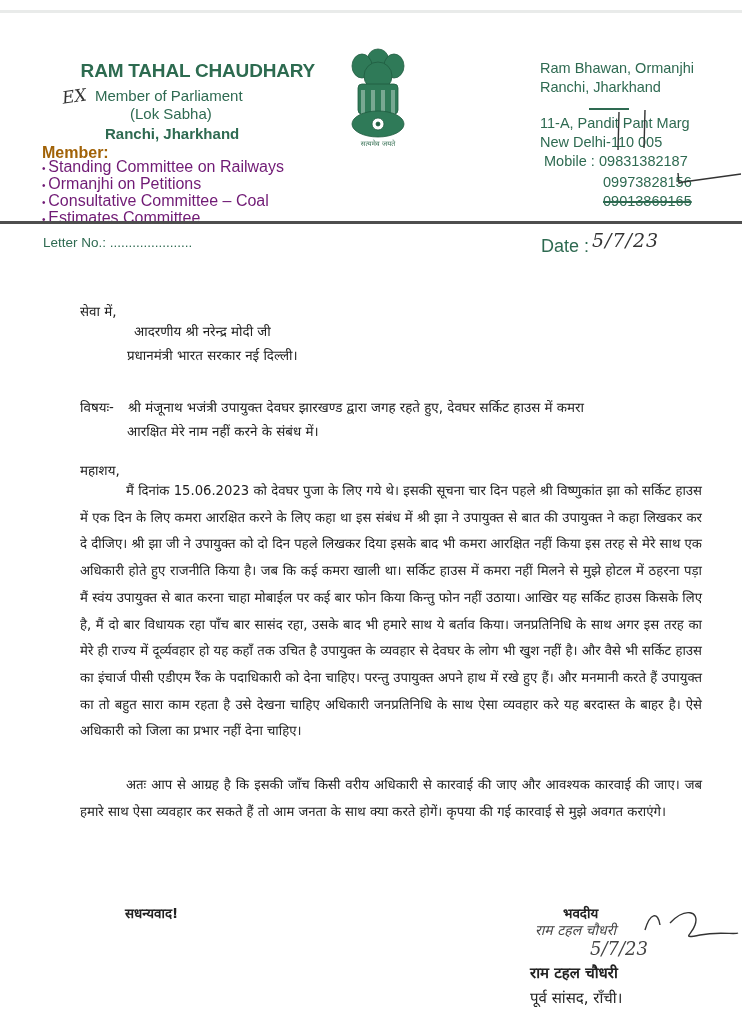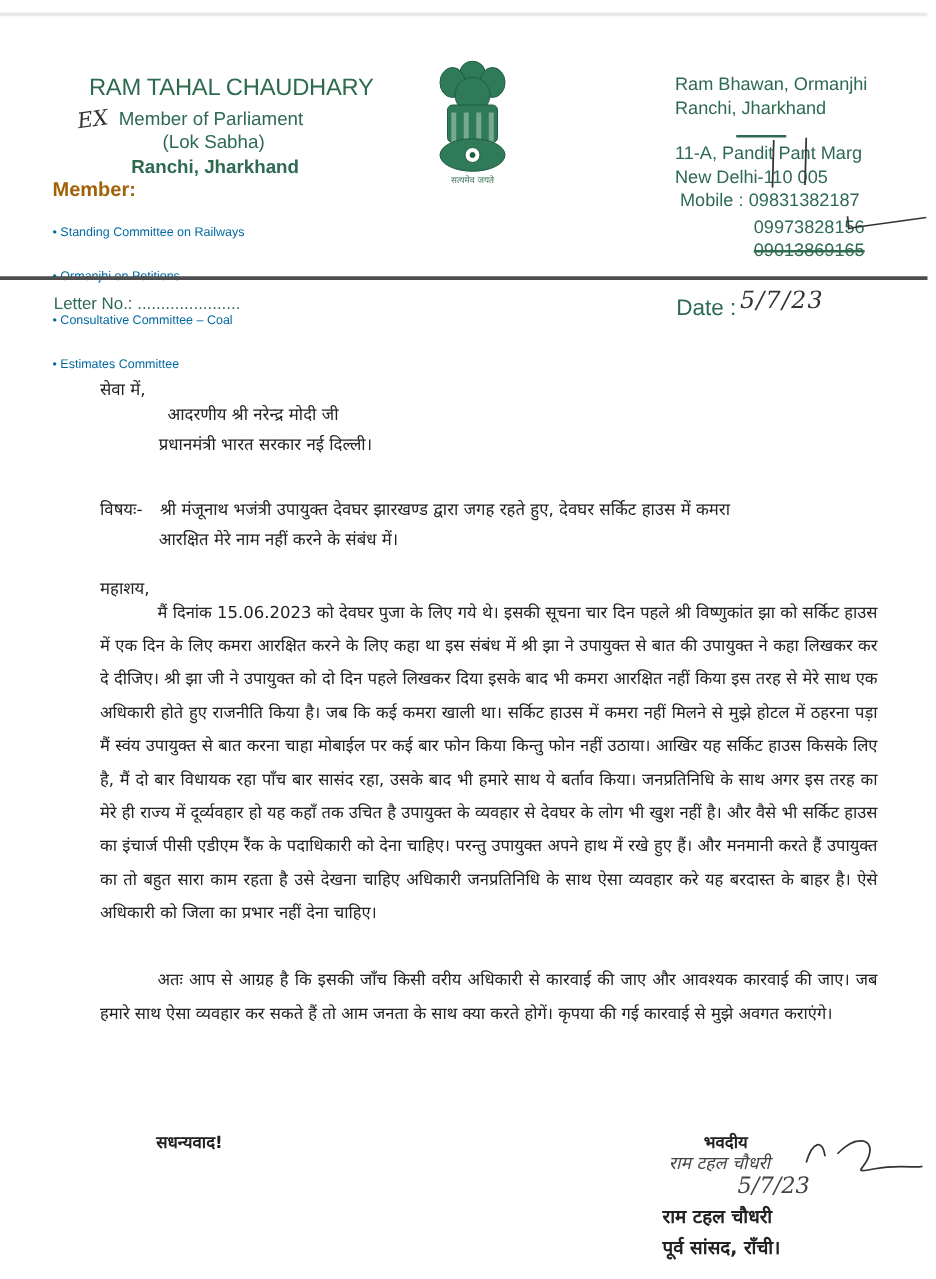--- a/index.html
+++ b/index.html
@@ -3,28 +3,28 @@
 <meta charset="utf-8">
 <style>
   * { margin: 0; padding: 0; box-sizing: border-box; }
   html, body { width: 749px; height: 1023px; background: #ffffff; overflow: hidden; }
   body { position: relative; font-family: "DejaVu Sans", sans-serif; color: #1a1a1a; }
 
   .top-rule { position: absolute; left: 0; top: 10px; width: 742px; height: 3px; background: #e9ebea; }
 
   
   .lh-left { position: absolute; left: 40px; top: 60px; width: 290px; color: #2a6a4e; }
-  .lh-name { position: absolute; left: 15px; top: 0; width: 260px; text-align: center; font-family: "Liberation Sans", sans-serif; font-weight: normal; font-size: 19px; letter-spacing: -0.2px; color: #2d6b50; }
+  .lh-name { position: absolute; left: 15px; top: 0; width: 260px; text-align: right; font-family: "Liberation Sans", sans-serif; font-weight: bold; font-size: 19px; letter-spacing: -0.2px; color: #2d6b50; }
   .lh-ex { position: absolute; left: 22px; top: 26px; font-family: "DejaVu Serif", serif; font-style: italic; font-size: 17px; color: #333; transform: rotate(-8deg); }
   .lh-role { position: absolute; left: 55px; top: 27px; font-family: "Liberation Sans", sans-serif; font-size: 15px; color: #2e6a51; }
   .lh-house { position: absolute; left: 90px; top: 45px; font-family: "Liberation Sans", sans-serif; font-size: 15px; color: #2e6a51; }
   .lh-city { position: absolute; left: 65px; top: 65px; font-family: "Liberation Sans", sans-serif; font-weight: bold; font-size: 15px; color: #2e6a51; }
   .lh-member { position: absolute; left: 2px; top: 84px; font-family: "Liberation Sans", sans-serif; font-weight: bold; font-size: 16px; color: #a16207; }
   .lh-committees { position: absolute; left: 2px; top: 99px; list-style: none; }
-  .lh-committees li { font-family: "Liberation Sans", sans-serif; font-size: 10px; line-height: 15px; color: #0369a1; white-space: nowrap; margin-top: 20px; }
+  .lh-committees li { font-family: "Liberation Sans", sans-serif; font-size: 16px; line-height: 15px; color: #701a75; white-space: nowrap; }
   .lh-committees li::before { content: "• "; font-size: 10px; }
 
   
   .emblem { position: absolute; left: 344px; top: 40px; width: 68px; height: 110px; }
   .emblem-motto { position: absolute; left: 348px; top: 139px; font-size: 7px; color: #3b7358; width: 60px; text-align: center; }
 
   
   .lh-right { position: absolute; left: 540px; top: 60px; width: 205px; font-family: "Liberation Sans", sans-serif; font-size: 14.5px; color: #2e6a51; }
   .lh-right .ln { position: absolute; white-space: nowrap; }
   .addr-rule { position: absolute; left: 589px; top: 108px; width: 40px; height: 1.5px; background: #2e6a51; }
@@ -120,13 +120,13 @@
 <div class="para" style="top:772px;"><span class="indent"></span><span>अतः आप से आग्रह है कि इसकी जाँच किसी वरीय अधिकारी से कारवाई की जाए और आवश्यक कारवाई की जाए। जब हमारे साथ ऐसा व्यवहार कर सकते हैं तो आम जनता के साथ क्या करते होगें। कृपया की गई कारवाई से मुझे अवगत कराएंगे।</span></div>
 
 <div class="hi" style="left:125px;top:904px;font-weight:bold;text-align:right;">सधन्यवाद!</div>
 <div class="hi" style="left:563px;top:904px;font-weight:bold;">भवदीय</div>
 <div class="sign-hand" style="left:535px;top:920px;font-size:14px;">राम टहल चौधरी</div>
 <svg class="pen-stroke" style="left:640px;top:905px;width:100px;height:40px;" viewBox="0 0 100 40">
   <path d="M5 25 C10 8 18 6 20 20 M30 18 C45 2 60 6 55 20 C52 30 40 34 60 30 C80 26 95 30 98 28"></path>
 </svg>
 <div class="sign-hand" style="left:590px;top:938px;font-size:18px;">5/7/23</div>
 <div class="hi" style="left:530px;top:962px;font-size:15px;font-weight:bold;">राम टहल चौधरी</div>
-<div class="hi" style="left:530px;top:987px;font-size:15px;font-weight:bold;text-align:center;">पूर्व सांसद, राँची।</div>
+<div class="hi" style="left:530px;top:987px;font-size:15px;font-weight:normal;text-align:center;">पूर्व सांसद, राँची।</div>
 
 </body></html>

